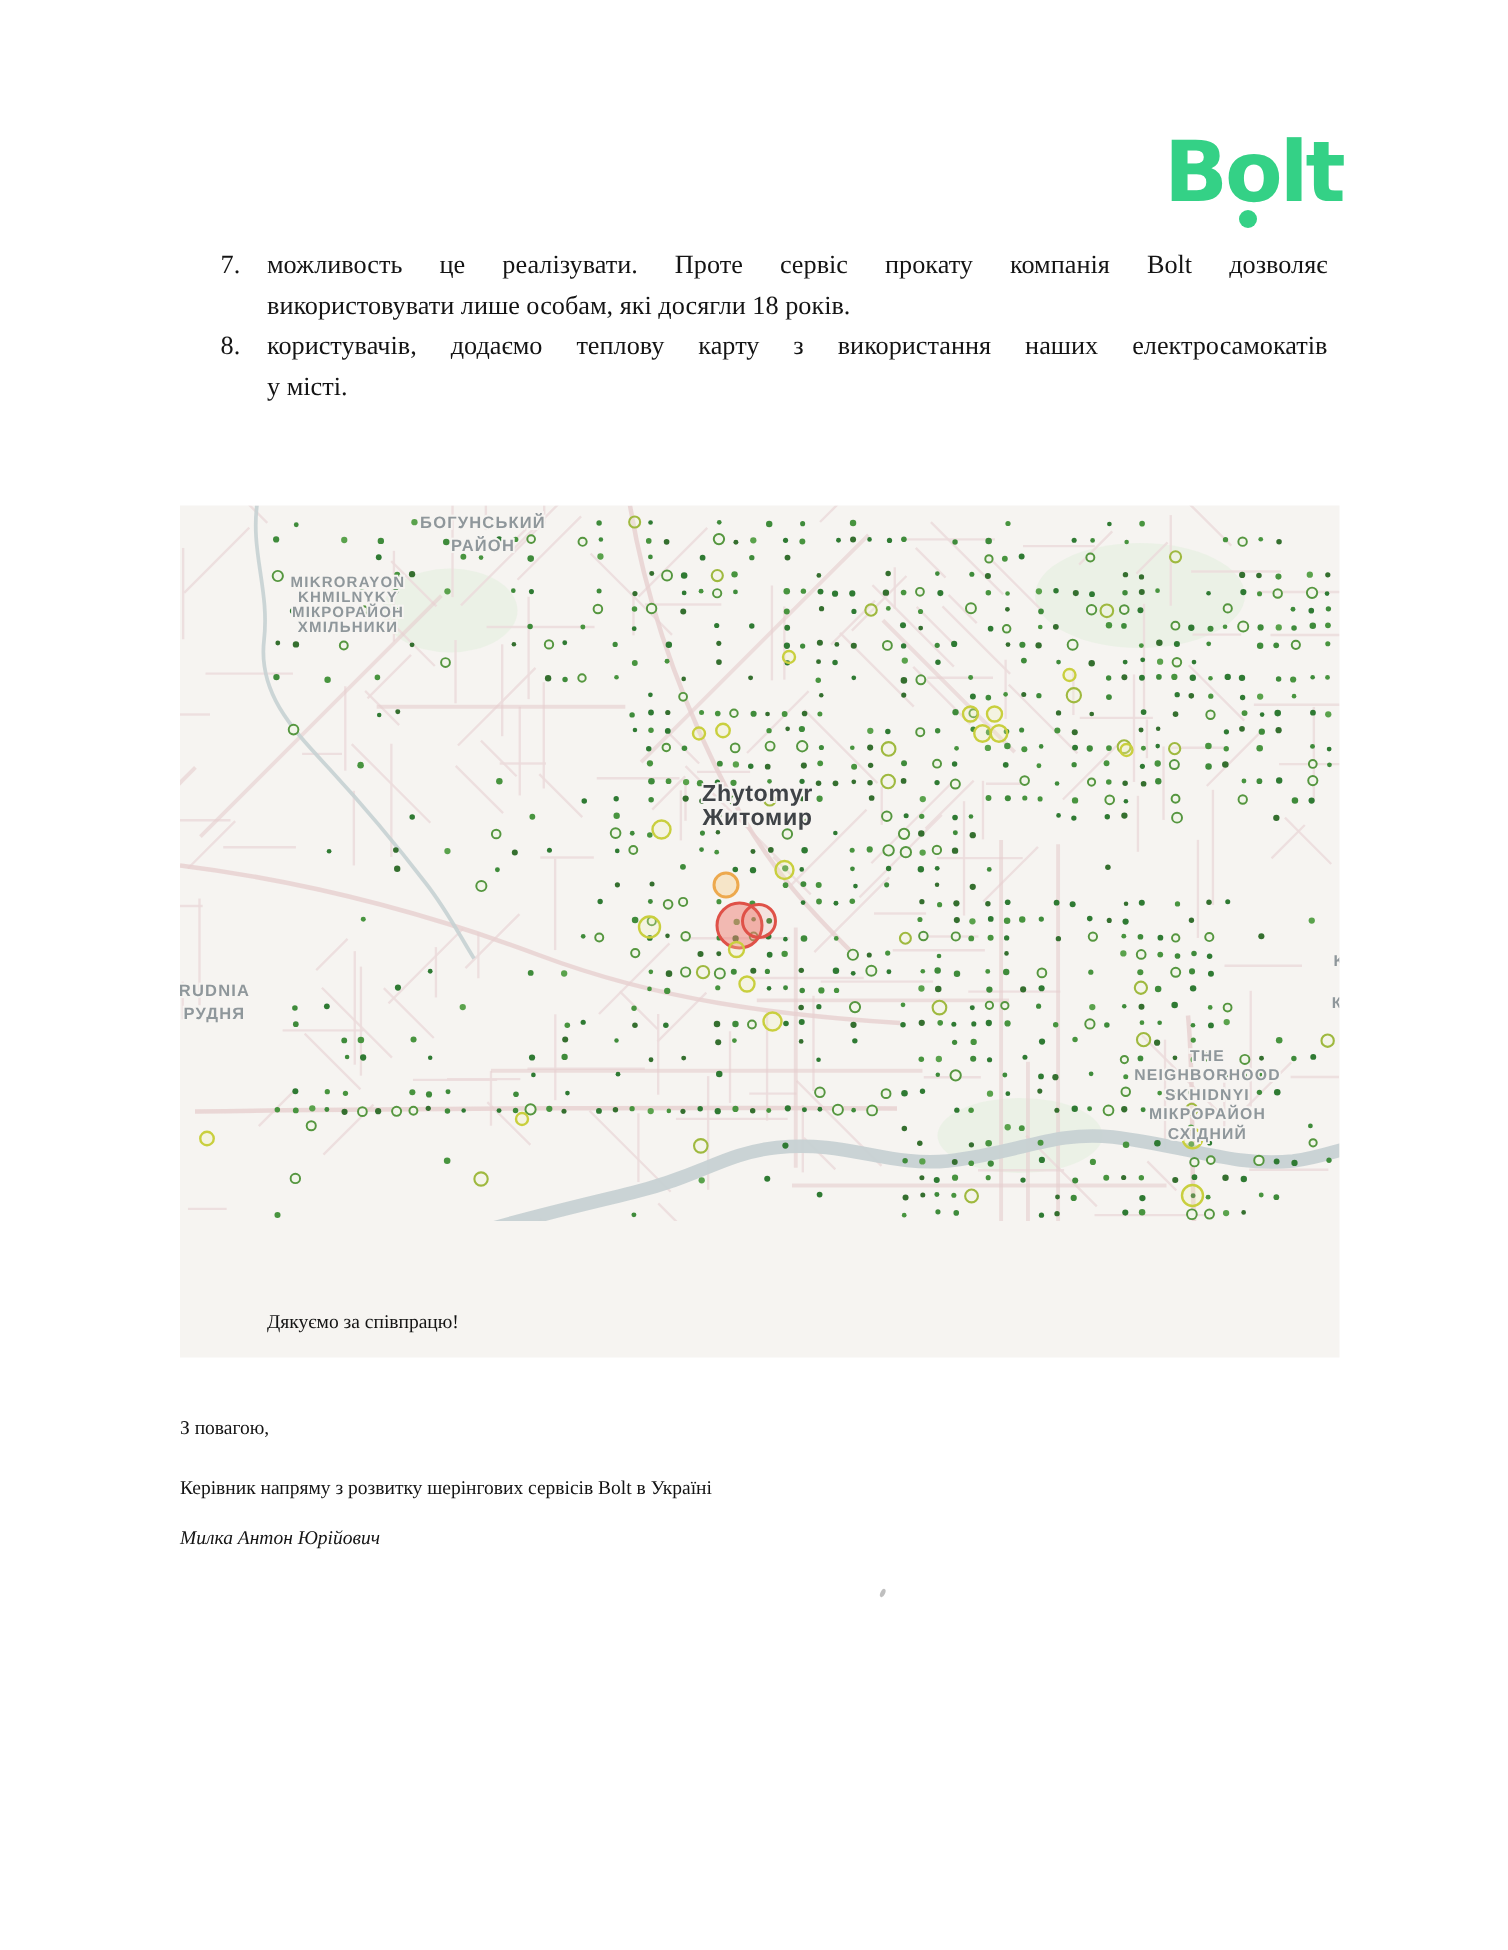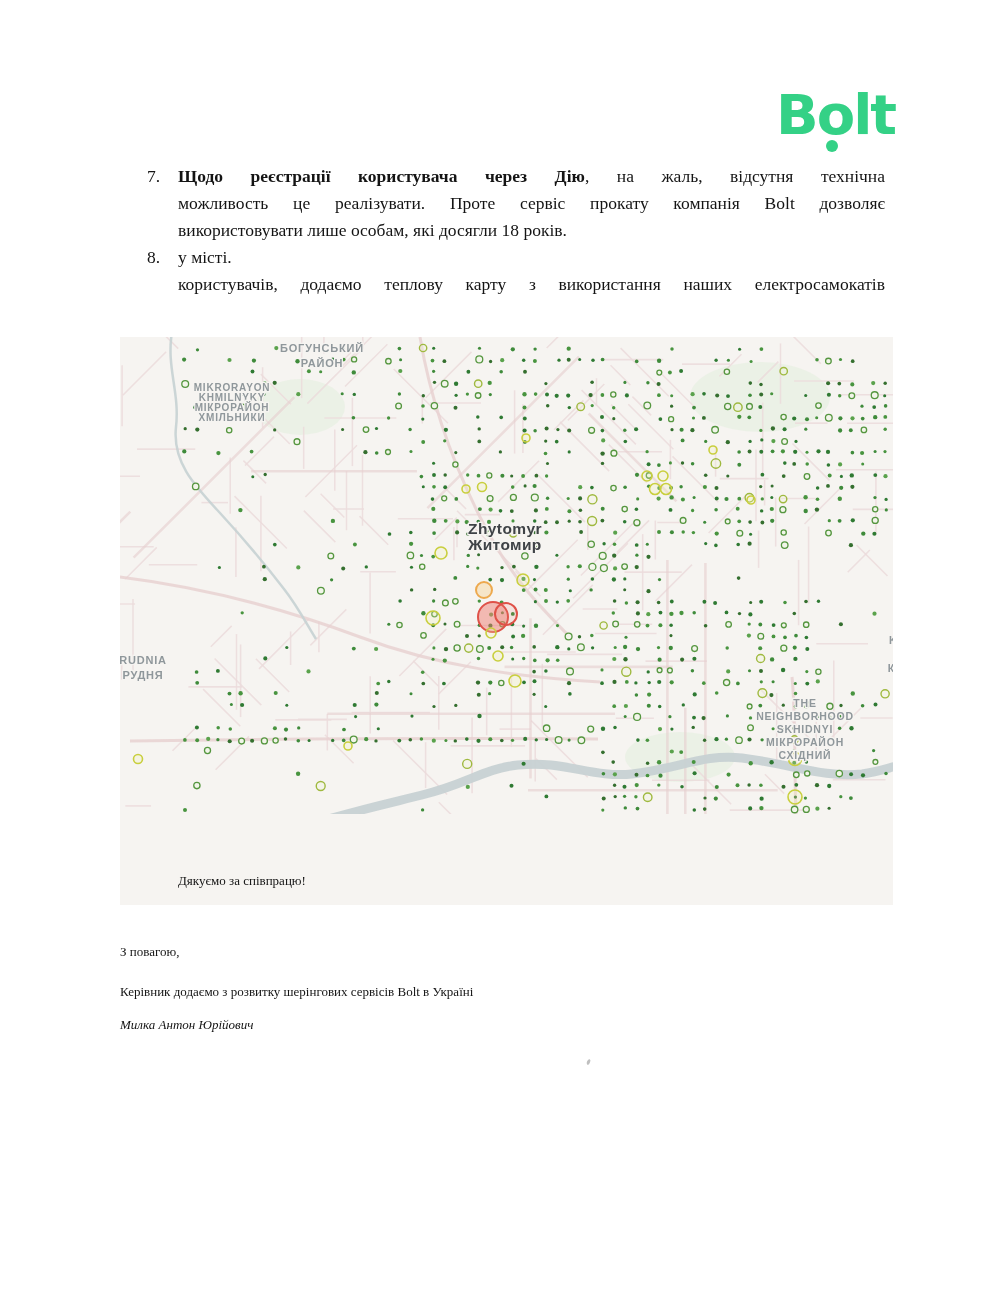--- a/index.html
+++ b/index.html
@@ -35,30 +35,29 @@
   <svg width="130" height="72" viewBox="0 0 130 72">
     <text id="logo-text" x="0" y="52" font-family="DejaVu Sans, sans-serif" font-weight="bold" font-size="56" letter-spacing="-2" fill="#34d186">Bolt</text>
     <circle id="logo-dot" cx="56" cy="64" r="6" fill="#34d186"></circle>
   </svg>
 </div>
 
 <div class="list" id="list">
     <div class="list-item">
       <div class="num">7.</div>
       <div class="lines">
-        <div class="tline j"><span class="b">Щодо реєстрації користувача через Дію</span><span>, на жаль, відсутня технічна</span></div>
         <div class="tline j"><span>можливость це реалізувати. Проте сервіс прокату компанія Bolt дозволяє</span></div>
         <div class="tline"><span>використовувати лише особам, які досягли 18 років.</span></div>
       </div>
     </div>
     <div class="list-item">
       <div class="num">8.</div>
       <div class="lines">
+        <div class="tline j"><span>користувачів, додаємо теплову карту з використання наших електросамокатів</span></div>
         <div class="tline"><span>у місті.</span></div>
-        <div class="tline j"><span>користувачів, додаємо теплову карту з використання наших електросамокатів</span></div>
       </div>
     </div>
   </div>
 
 <div class="map-wrap">
   <svg id="map-svg" width="773" height="477" viewBox="0 0 773 477">
       <g>
         <ellipse cx="640" cy="60" rx="70" ry="35" fill="#e9f0e3" opacity="0.8"></ellipse>
         <ellipse cx="180" cy="70" rx="45" ry="28" fill="#e9f0e3" opacity="0.8"></ellipse>
         <ellipse cx="560" cy="420" rx="55" ry="25" fill="#e9f0e3" opacity="0.8"></ellipse>
@@ -1141,16 +1140,16 @@
         <text x="685" y="383" text-anchor="middle" fill="#8f979b" font-size="10.5" font-weight="bold" letter-spacing="0.8" paint-order="stroke" stroke="#f6f4f1" stroke-width="2.5" style="font-family: &quot;Liberation Sans&quot;, sans-serif;">NEIGHBORHOOD</text>
         <text x="685" y="396" text-anchor="middle" fill="#8f979b" font-size="10.5" font-weight="bold" letter-spacing="0.8" paint-order="stroke" stroke="#f6f4f1" stroke-width="2.5" style="font-family: &quot;Liberation Sans&quot;, sans-serif;">SKHIDNYI</text>
         <text x="685" y="409" text-anchor="middle" fill="#8f979b" font-size="10.5" font-weight="bold" letter-spacing="0.8" paint-order="stroke" stroke="#f6f4f1" stroke-width="2.5" style="font-family: &quot;Liberation Sans&quot;, sans-serif;">МІКРОРАЙОН</text>
         <text x="685" y="422" text-anchor="middle" fill="#8f979b" font-size="10.5" font-weight="bold" letter-spacing="0.8" paint-order="stroke" stroke="#f6f4f1" stroke-width="2.5" style="font-family: &quot;Liberation Sans&quot;, sans-serif;">СХІДНИЙ</text>
       </g>
     </svg>
 </div>
 
 <div class="closing-line" id="thanks">Дякуємо за співпрацю!</div>
 <div class="closing-line" id="regards">З повагою,</div>
-<div class="closing-line" id="role">Керівник додаємо з розвитку шерінгових сервісів Bolt в Україні</div>
+<div class="closing-line" id="role">Керівник напряму з розвитку шерінгових сервісів Bolt в Україні</div>
 <div class="closing-line" id="signname">Милка Антон Юрійович</div>
 
 <div class="speck"></div>
 
 </body></html>

